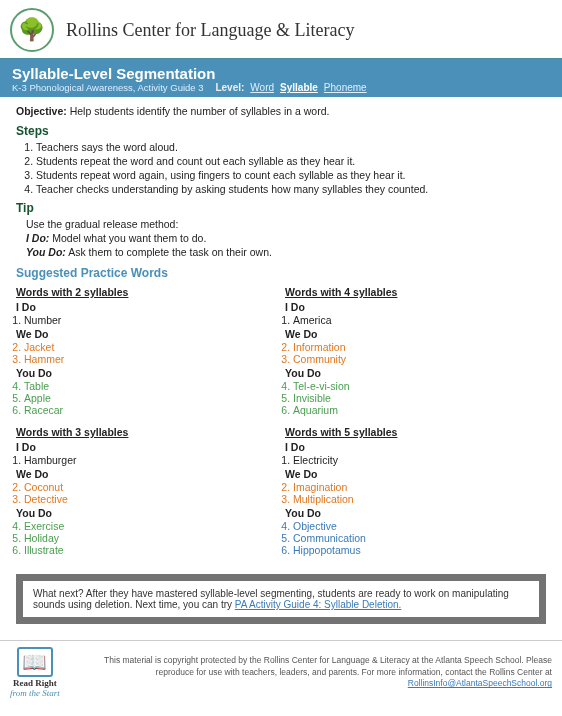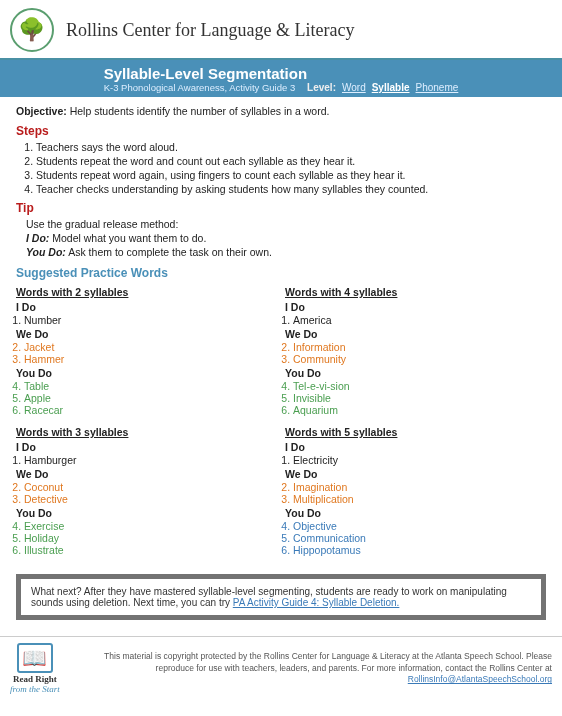--- a/index.html
+++ b/index.html
@@ -54,21 +54,21 @@
       font-size: 15px;
       font-weight: bold;
       color: #fff;
     }
     .title-bar-sub {
       font-size: 9.5px;
       color: #ddeeff;
     }
     .title-bar-top {
       display: flex;
-      justify-content: center;
+      justify-content: flex-start;
       align-items: flex-end;
     }
     .level-bar {
       display: flex;
       align-items: center;
       gap: 6px;
       padding-top: 2px;
     }
     .level-label {
       font-size: 10px;
@@ -93,21 +93,21 @@
     .objective {
       font-size: 10.5px;
       margin-bottom: 7px;
       color: #222;
     }
     .objective strong {
       font-weight: bold;
     }
 
     .section-heading {
-      color: #b91c1c;
+      color: #14532d;
       font-size: 12px;
       font-weight: bold;
       margin-bottom: 3px;
       margin-top: 4px;
     }
 
     .steps-list {
       margin-left: 20px;
       margin-bottom: 6px;
     }
@@ -177,21 +177,21 @@
     }
     .word-list li.green {
       color: #4a9e50;
     }
     .word-list li.blue {
       color: #3a7ab8;
     }
 
     
     .what-next-box {
-      border: 5px solid #737373;
+      border: 7px solid #737373;
       padding: 7px 10px;
       margin: 8px 0 8px 0;
       font-size: 10px;
       color: #333;
       background: #fff;
     }
     .what-next-box a {
       color: #3a7ab8;
       text-decoration: underline;
     }

